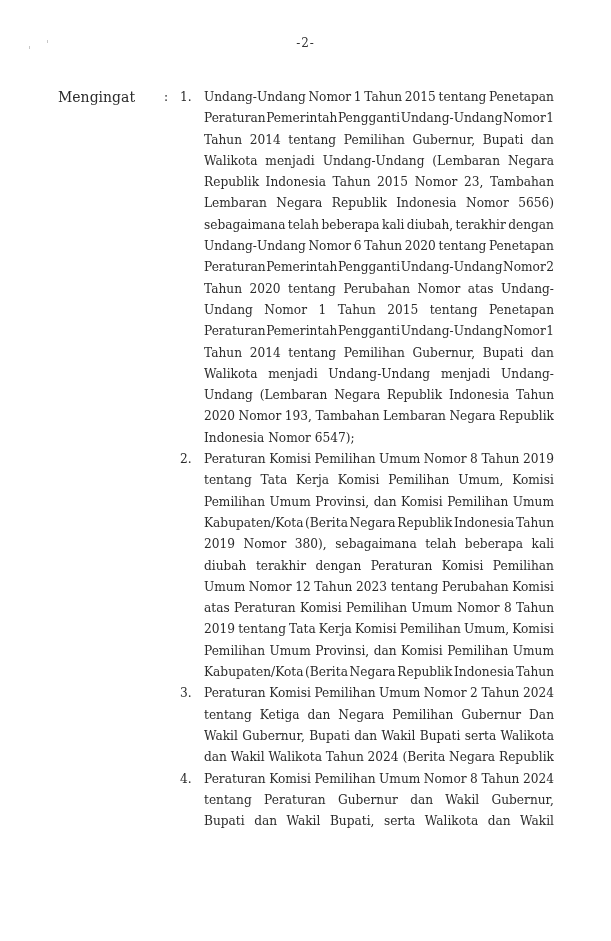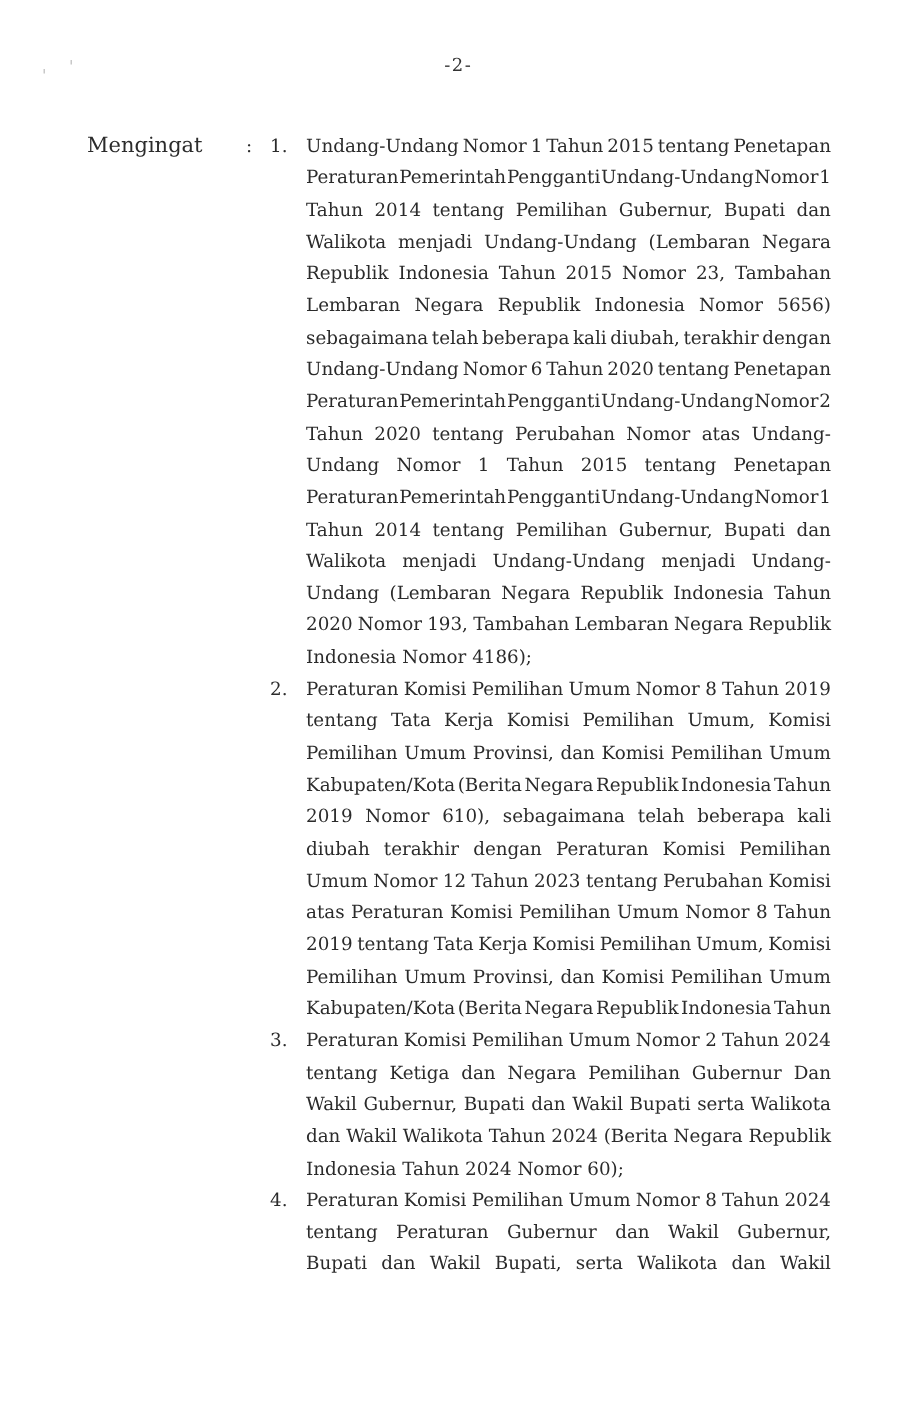--- a/index.html
+++ b/index.html
@@ -293,21 +293,21 @@
               <span class="j">
                 <span>2020</span>
                 <span>Nomor</span>
                 <span>193,</span>
                 <span>Tambahan</span>
                 <span>Lembaran</span>
                 <span>Negara</span>
                 <span>Republik</span>
               </span>
             </span>
-            <span class="item-line last">Indonesia Nomor 4186);</span>
+            <span class="item-line last">Indonesia Nomor 6547);</span>
           </span>
         </li>
         <li class="item">
           <span class="item-num">2.</span>
           <span class="item-text">
             <span class="item-line">
               <span class="j">
                 <span>Peraturan</span>
                 <span>Komisi</span>
                 <span>Pemilihan</span>
@@ -347,21 +347,21 @@
                 <span>Negara</span>
                 <span>Republik</span>
                 <span>Indonesia</span>
                 <span>Tahun</span>
               </span>
             </span>
             <span class="item-line">
               <span class="j">
                 <span>2019</span>
                 <span>Nomor</span>
-                <span>610),</span>
+                <span>380),</span>
                 <span>sebagaimana</span>
                 <span>telah</span>
                 <span>beberapa</span>
                 <span>kali</span>
               </span>
             </span>
             <span class="item-line">
               <span class="j">
                 <span>diubah</span>
                 <span>terakhir</span>
@@ -473,21 +473,20 @@
                 <span>dan</span>
                 <span>Wakil</span>
                 <span>Walikota</span>
                 <span>Tahun</span>
                 <span>2024</span>
                 <span>(Berita</span>
                 <span>Negara</span>
                 <span>Republik</span>
               </span>
             </span>
-            <span class="item-line last">Indonesia Tahun 2024 Nomor 60);</span>
           </span>
         </li>
         <li class="item">
           <span class="item-num">4.</span>
           <span class="item-text">
             <span class="item-line">
               <span class="j">
                 <span>Peraturan</span>
                 <span>Komisi</span>
                 <span>Pemilihan</span>

